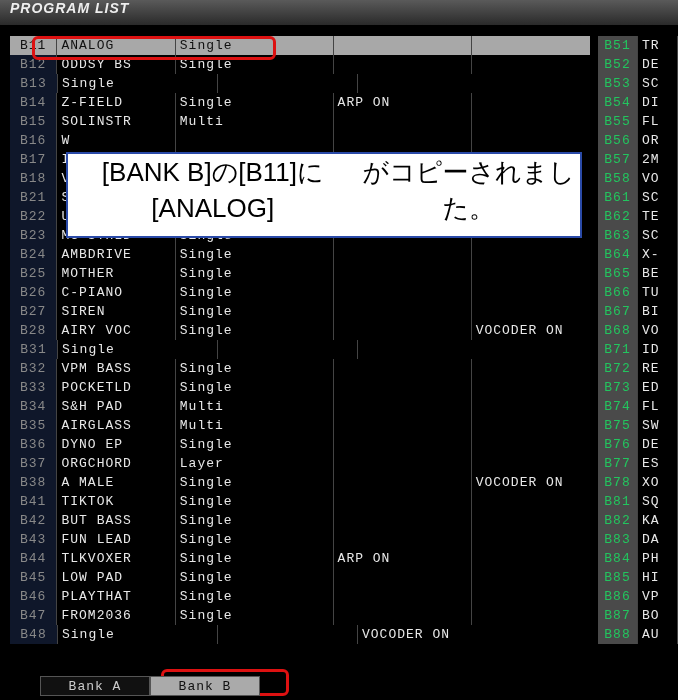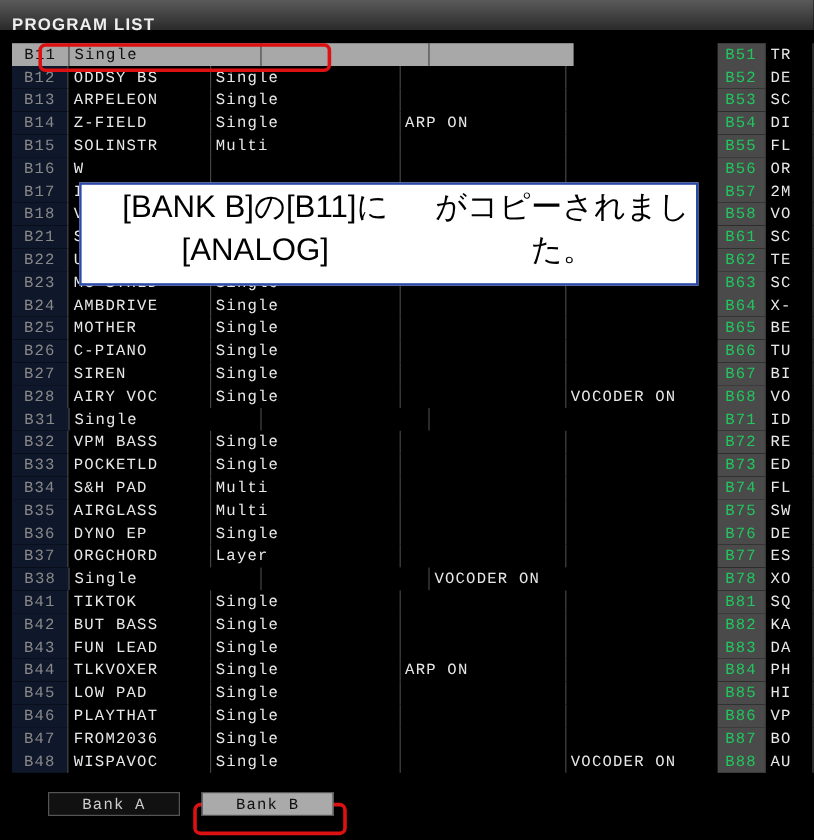--- a/index.html
+++ b/index.html
@@ -14,25 +14,26 @@
   }
   .window {
     width: 678px;
     height: 700px;
     background: #000;
     position: relative;
   }
   .title-bar {
     background: linear-gradient(#5a5a5a, #2a2a2a);
     height: 26px;
-    padding: 12px 10px;
+    padding: 0 10px;
     color: #eee;
     font-family: Arial, sans-serif;
     font-weight: bold;
     font-size: 14px;
+    font-style: italic;
     letter-spacing: 1px;
     border-bottom: 1px solid #000;
   }
   .content {
     padding: 10px 0 0 10px;
     position: relative;
     display: flex;
   }
   .panel {
     display: flex;
@@ -67,24 +68,23 @@
   .highlight-frame {
     position: absolute;
     border: 3px solid #d11;
     border-radius: 6px;
     pointer-events: none;
   }
   .h1 { top: 36px; left: 32px; width: 244px; height: 24px; }
   .h2 { top: 669px; left: 161px; width: 128px; height: 27px; }
   .bank-tabs {
     position: absolute;
-    bottom: 20px;
+    bottom: 4px;
     left: 40px;
     display: flex;
-    gap: 18px;
     margin-top: 22px;
   }
   .bank-tab {
     width: 110px;
     height: 20px;
     text-align: center;
     line-height: 20px;
     background: #111;
     color: #ccc;
     border: 1px solid #555;
@@ -115,34 +115,34 @@
 
 <div class="window">
   <div class="title-bar">
     <span>PROGRAM LIST</span>
   </div>
 
   <div class="content">
     <div class="panel left-panel" id="left-panel">
         <div class="row sel">
           <div class="cell c-id">B11</div>
+          <div class="cell c-name">ANALOG</div>
           <div class="cell c-mode">Single</div>
           <div class="cell c-flag1"></div>
           <div class="cell c-flag2"></div>
         </div>
         <div class="row">
           <div class="cell c-id">B12</div>
           <div class="cell c-name">ODDSY BS</div>
           <div class="cell c-mode">Single</div>
           <div class="cell c-flag1"></div>
           <div class="cell c-flag2"></div>
         </div>
         <div class="row">
           <div class="cell c-id">B13</div>
-          <div class="cell c-name">ARPELEON</div>
           <div class="cell c-mode">Single</div>
           <div class="cell c-flag1"></div>
           <div class="cell c-flag2"></div>
         </div>
         <div class="row">
           <div class="cell c-id">B14</div>
           <div class="cell c-name">Z-FIELD</div>
           <div class="cell c-mode">Single</div>
           <div class="cell c-flag1">ARP ON</div>
           <div class="cell c-flag2"></div>
@@ -274,20 +274,21 @@
         </div>
         <div class="row">
           <div class="cell c-id">B37</div>
           <div class="cell c-name">ORGCHORD</div>
           <div class="cell c-mode">Layer</div>
           <div class="cell c-flag1"></div>
           <div class="cell c-flag2"></div>
         </div>
         <div class="row">
           <div class="cell c-id">B38</div>
+          <div class="cell c-name">A MALE</div>
           <div class="cell c-mode">Single</div>
           <div class="cell c-flag1"></div>
           <div class="cell c-flag2">VOCODER ON</div>
         </div>
         <div class="row">
           <div class="cell c-id">B41</div>
           <div class="cell c-name">TIKTOK</div>
           <div class="cell c-mode">Single</div>
           <div class="cell c-flag1"></div>
           <div class="cell c-flag2"></div>
@@ -329,21 +330,20 @@
         </div>
         <div class="row">
           <div class="cell c-id">B47</div>
           <div class="cell c-name">FROM2036</div>
           <div class="cell c-mode">Single</div>
           <div class="cell c-flag1"></div>
           <div class="cell c-flag2"></div>
         </div>
         <div class="row">
           <div class="cell c-id">B48</div>
-          <div class="cell c-name">WISPAVOC</div>
           <div class="cell c-mode">Single</div>
           <div class="cell c-flag1"></div>
           <div class="cell c-flag2">VOCODER ON</div>
         </div>
       </div>
     <div class="panel right-panel" id="right-panel">
         <div class="row">
           <div class="cell r-id">B51</div>
           <div class="cell r-name">TR</div>
         </div>

